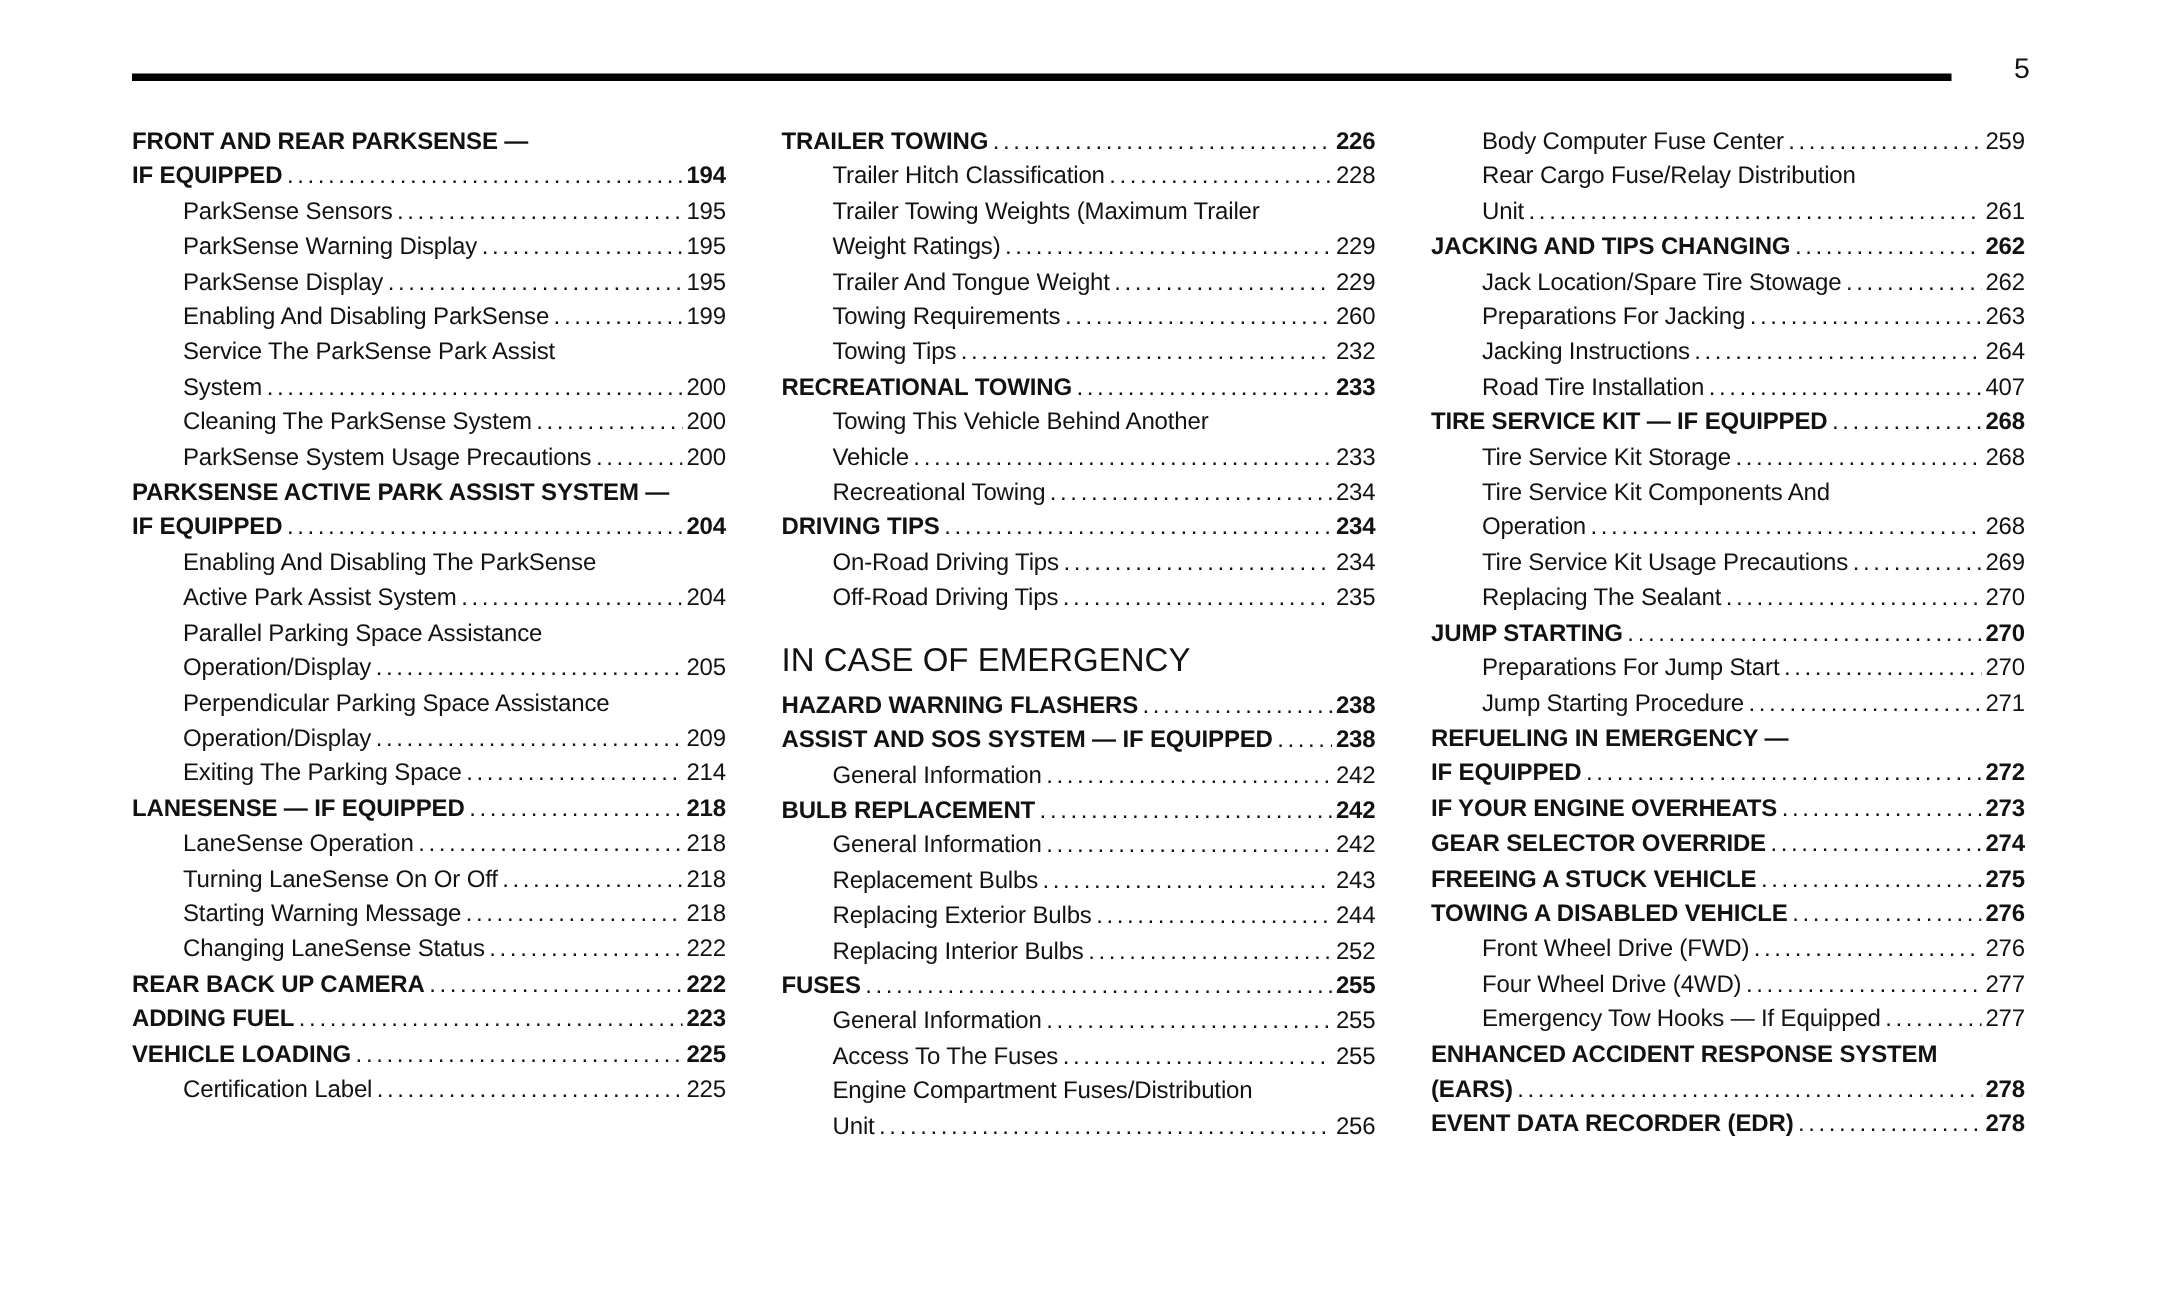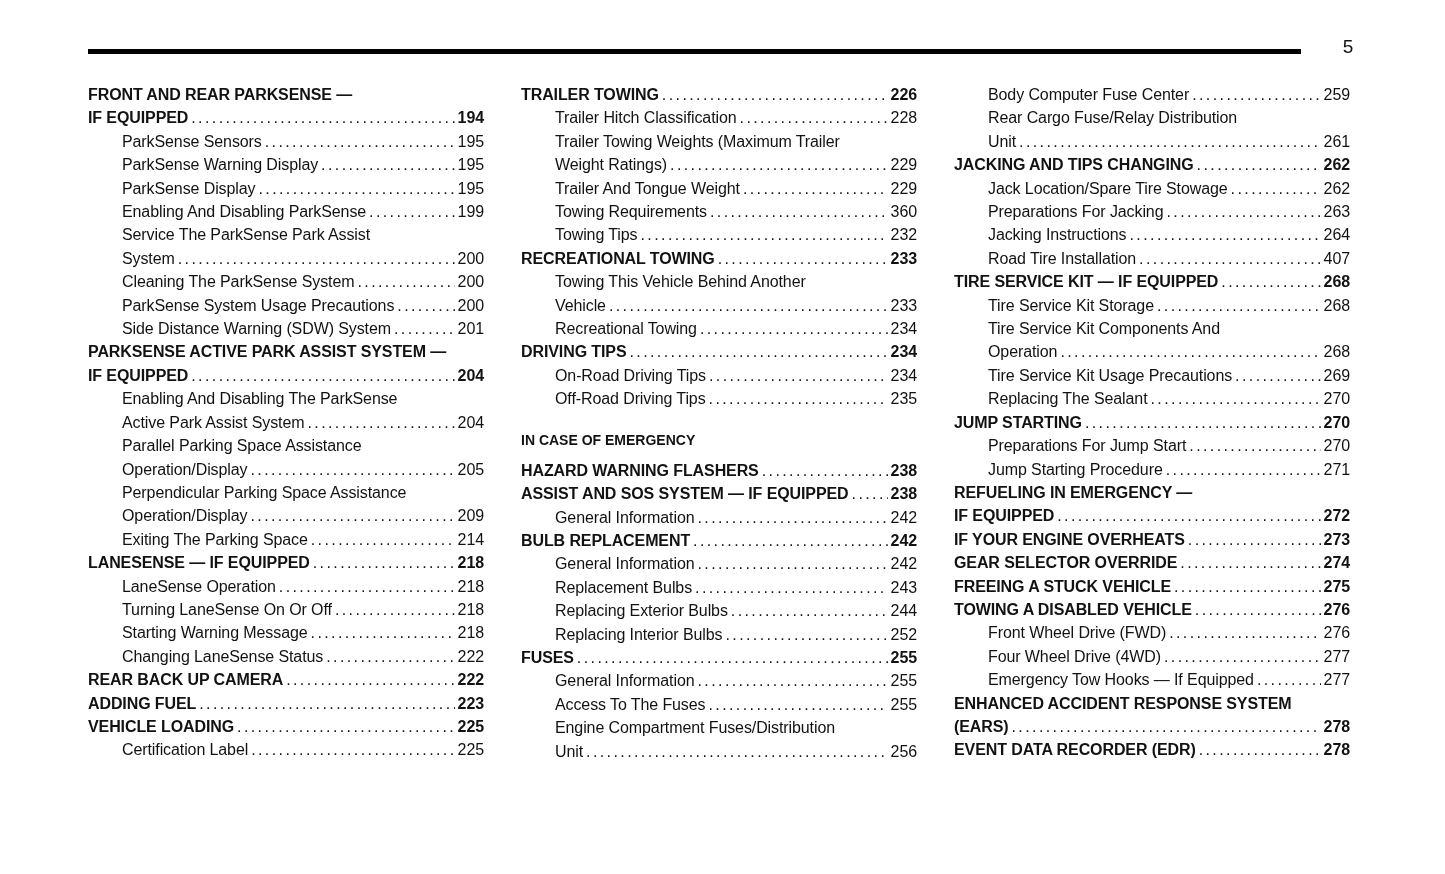--- a/index.html
+++ b/index.html
@@ -49,22 +49,22 @@
     display: flex;
     align-items: baseline;
     font-size: 16px;
     line-height: 23.4px;
     white-space: nowrap;
     letter-spacing: -0.1px;
   }
   .line.sec { font-weight: 700; }
   .line.sub { padding-left: 34px; }
   .line.chap {
-    font-weight: 700;
-    font-size: 14px;
+    font-weight: 400;
+    font-size: 22px;
     line-height: 24px;
     margin-top: 17px;
     margin-bottom: 7px;
     letter-spacing: 0;
   }
   .label { flex: 0 0 auto; }
   .dots {
     flex: 1 1 auto;
     min-width: 0;
     overflow: hidden;
@@ -127,25 +127,20 @@
       <div class="line sub">
         <span class="label">Cleaning The ParkSense System</span>
         <span class="dots"></span>
         <span class="pref">200</span>
       </div>
       <div class="line sub">
         <span class="label">ParkSense System Usage Precautions</span>
         <span class="dots"></span>
         <span class="pref">200</span>
       </div>
-      <div class="line sub">
-        <span class="label">Side Distance Warning (SDW) System</span>
-        <span class="dots"></span>
-        <span class="pref">201</span>
-      </div>
       <div class="line sec">
         <span class="label">PARKSENSE ACTIVE PARK ASSIST SYSTEM —</span>
       </div>
       <div class="line sec">
         <span class="label">IF EQUIPPED</span>
         <span class="dots"></span>
         <span class="pref">204</span>
       </div>
       <div class="line sub">
         <span class="label">Enabling And Disabling The ParkSense</span>
@@ -242,21 +237,21 @@
         <span class="pref">229</span>
       </div>
       <div class="line sub">
         <span class="label">Trailer And Tongue Weight</span>
         <span class="dots"></span>
         <span class="pref">229</span>
       </div>
       <div class="line sub">
         <span class="label">Towing Requirements</span>
         <span class="dots"></span>
-        <span class="pref">360</span>
+        <span class="pref">260</span>
       </div>
       <div class="line sub">
         <span class="label">Towing Tips</span>
         <span class="dots"></span>
         <span class="pref">232</span>
       </div>
       <div class="line sec">
         <span class="label">RECREATIONAL TOWING</span>
         <span class="dots"></span>
         <span class="pref">233</span>

